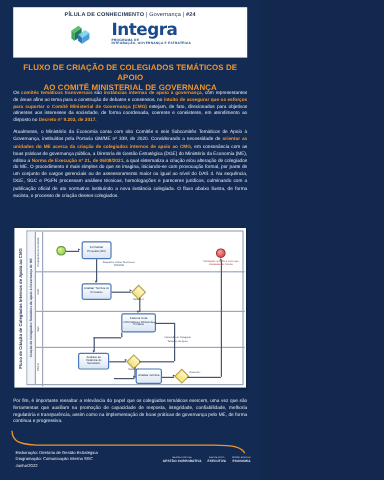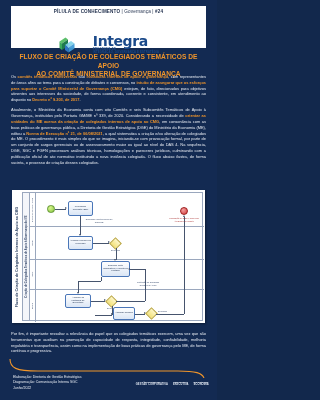--- a/index.html
+++ b/index.html
@@ -28,21 +28,21 @@
     padding-top: 3px;
   }
   .kicker {
     font-size: 4.6px; letter-spacing: .15px;
     color: #1d2c4a; font-weight: 700;
     white-space: nowrap;
   }
   .kicker .reg { font-weight: 400; }
   .logo-row {
     display: flex; align-items: center; gap: 16px;
-    margin-top: 20px;
+    margin-top: 4px;
   }
   .logo-mark {
     position: relative; width: 19px; height: 19px; flex: none;
   }
   .logo-mark svg { display: block; }
   .logo-text { display: flex; flex-direction: column; line-height: 1; }
   .logo-word {
     font-size: 14px; font-weight: 700; color: #1b4a8a;
     letter-spacing: -.4px; font-family: "DejaVu Sans", sans-serif;
   }

